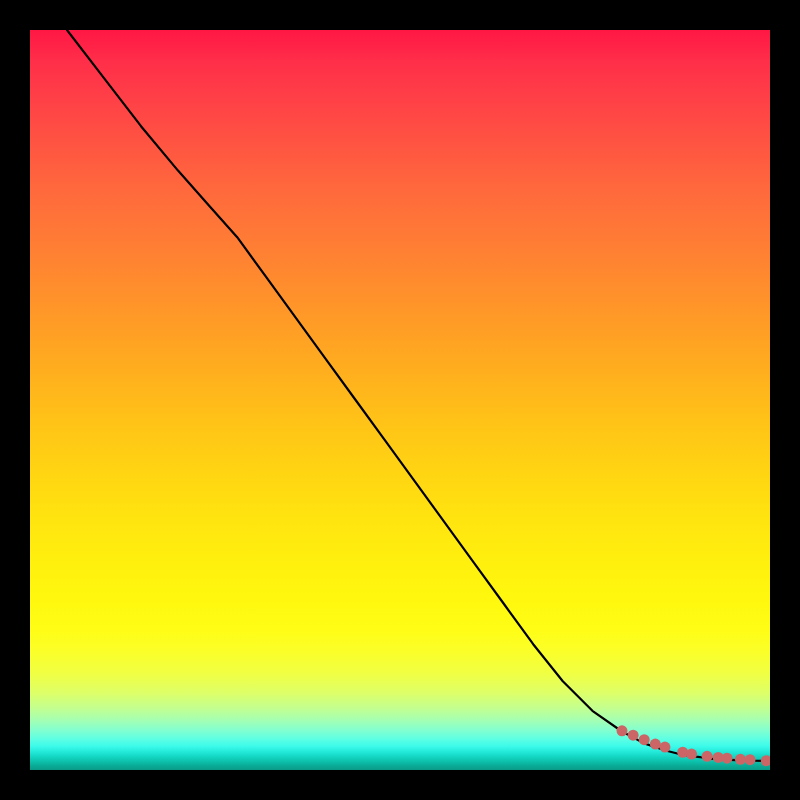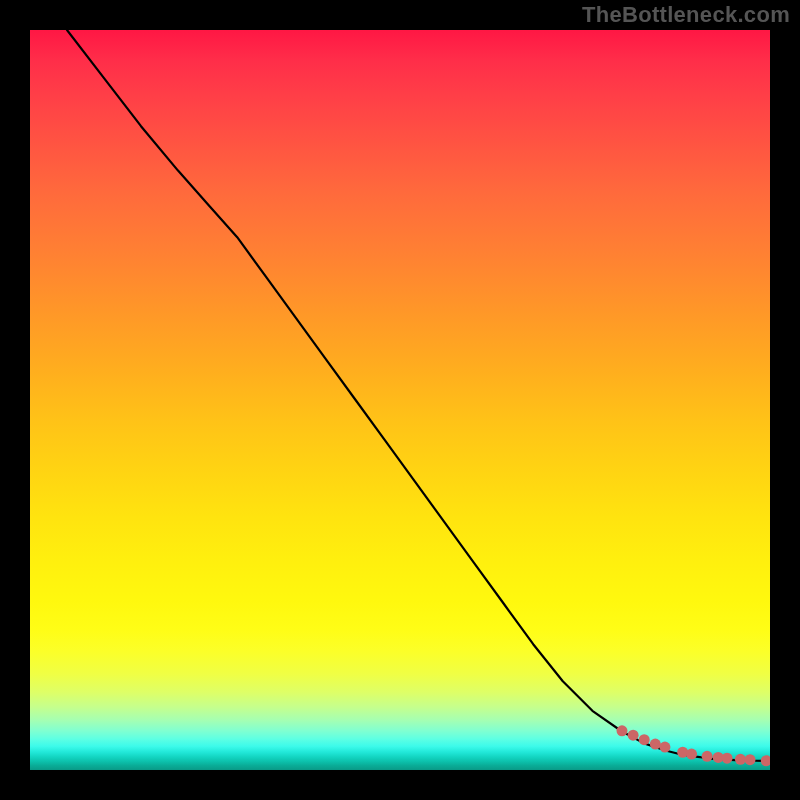--- a/index.html
+++ b/index.html
@@ -77,21 +77,20 @@
     left: 0;
     top: 0;
     width: 740px;
     height: 740px;
   }
 </style>
 </head>
 <body>
 
 <div class="wrap">
-  <div class="watermark">TheBottleneck.com</div>
   <div class="plot">
     <div class="gradient"></div>
     <svg class="overlay" viewBox="0 0 740 740" preserveAspectRatio="none">
       <path id="curve-path" fill="none" stroke="#000000" stroke-width="2.2" stroke-linecap="round" stroke-linejoin="round" d="M37.00 0.00 L74.00 48.10 L111.00 96.20 L148.00 140.60 L177.60 173.90 L207.20 207.20 L236.80 247.90 L266.40 288.60 L296.00 329.30 L325.60 370.00 L355.20 410.70 L384.80 451.40 L414.40 492.10 L444.00 532.80 L473.60 573.50 L503.20 614.20 L532.80 651.20 L562.40 680.80 L592.00 701.52 L614.20 713.36 L636.40 720.76 L651.20 724.46 L666.00 726.68 L680.80 728.53 L695.60 729.64 L710.40 730.38 L725.20 730.75 L740.00 731.12"></path>
       <g id="point-group">
           <circle cx="592.00" cy="700.78" r="5.5" fill="#cc6666"></circle>
           <circle cx="603.10" cy="705.22" r="5.5" fill="#cc6666"></circle>
           <circle cx="614.20" cy="709.66" r="5.5" fill="#cc6666"></circle>
           <circle cx="625.30" cy="714.10" r="5.5" fill="#cc6666"></circle>
           <circle cx="634.92" cy="717.06" r="5.5" fill="#cc6666"></circle>

